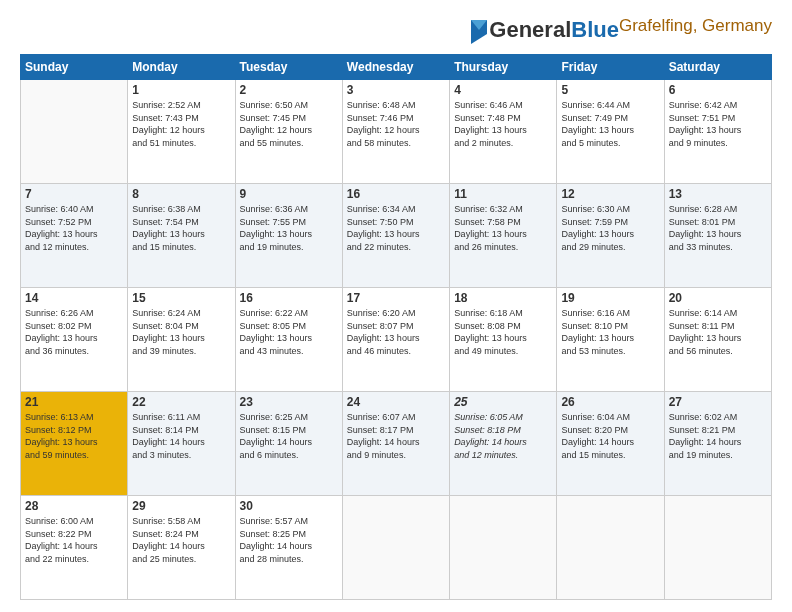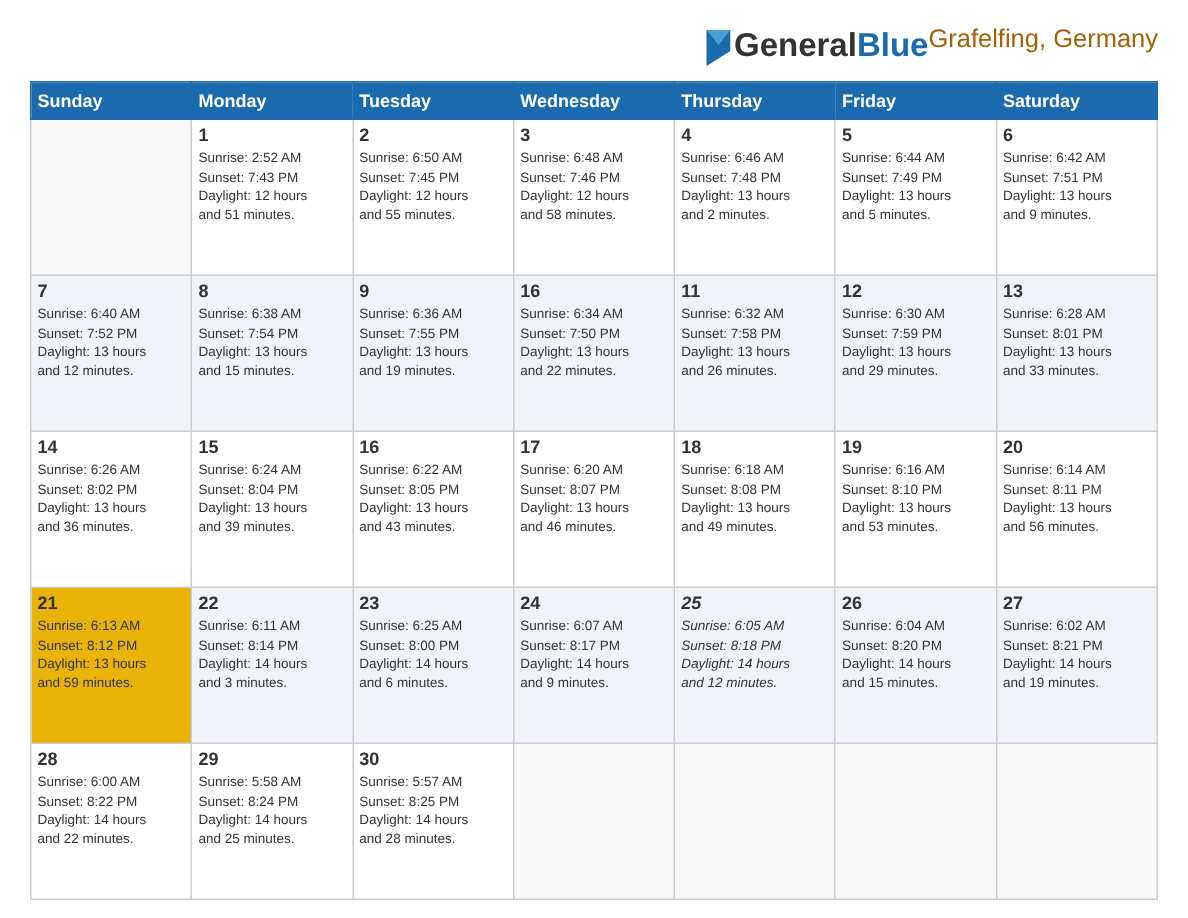--- a/index.html
+++ b/index.html
@@ -279,21 +279,21 @@
           <td style="background-color: rgb(240, 244, 248);">
             <span class="day-number">22</span>
             <div class="day-info">Sunrise: 6:11 AM</div>
             <div class="day-info">Sunset: 8:14 PM</div>
             <div class="day-info">Daylight: 14 hours</div>
             <div class="day-info">and 3 minutes.</div>
           </td>
           <td style="background-color: rgb(240, 244, 248);">
             <span class="day-number">23</span>
             <div class="day-info">Sunrise: 6:25 AM</div>
-            <div class="day-info">Sunset: 8:00 PM</div>
+            <div class="day-info">Sunset: 8:15 PM</div>
             <div class="day-info">Daylight: 14 hours</div>
             <div class="day-info">and 6 minutes.</div>
           </td>
           <td style="background-color: rgb(240, 244, 248);">
             <span class="day-number">24</span>
             <div class="day-info">Sunrise: 6:07 AM</div>
             <div class="day-info">Sunset: 8:17 PM</div>
             <div class="day-info">Daylight: 14 hours</div>
             <div class="day-info">and 9 minutes.</div>
           </td>

